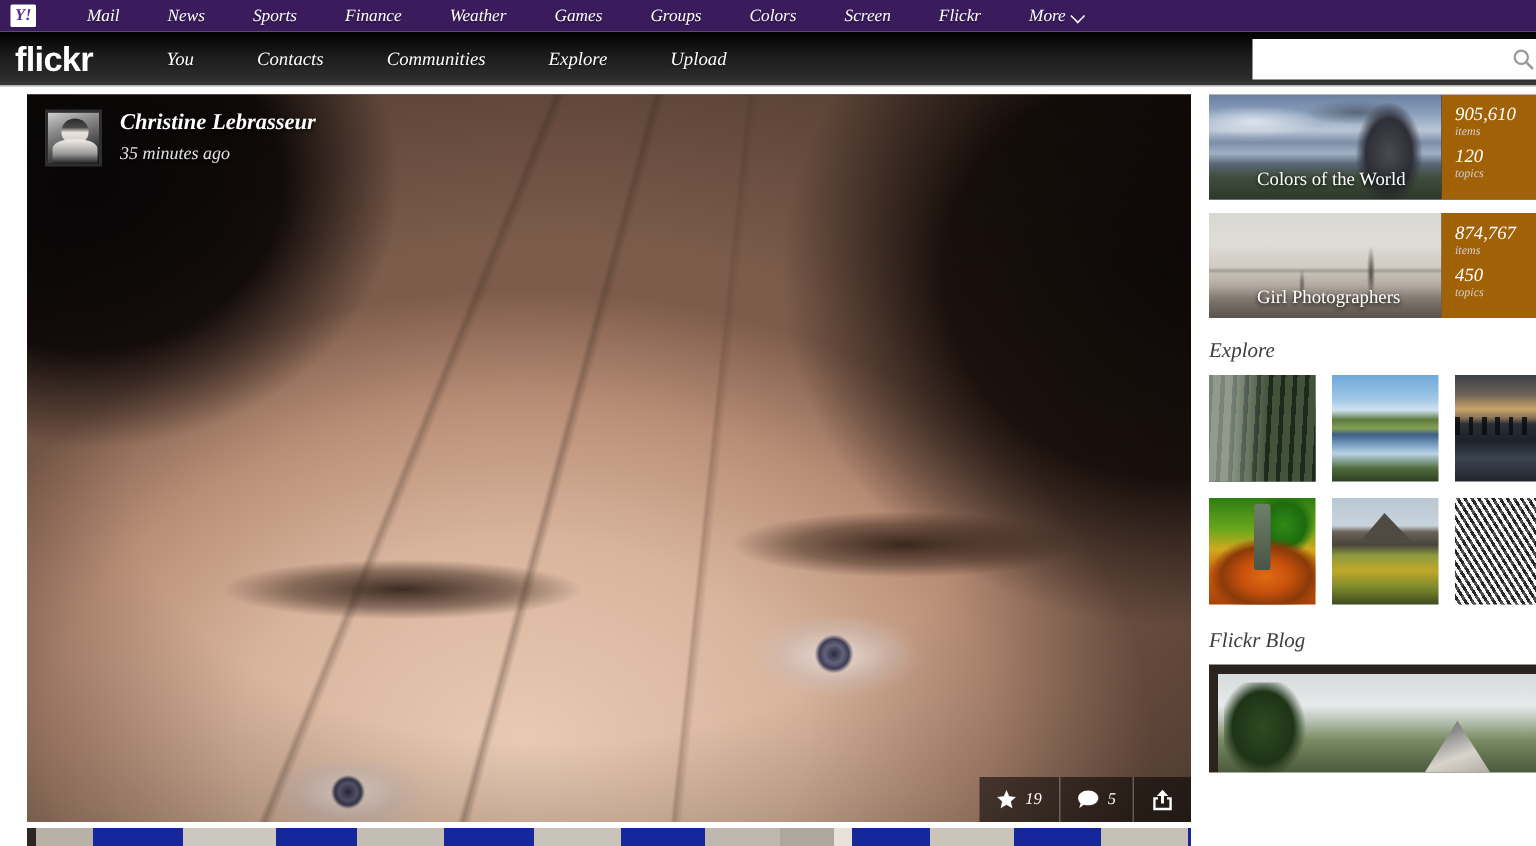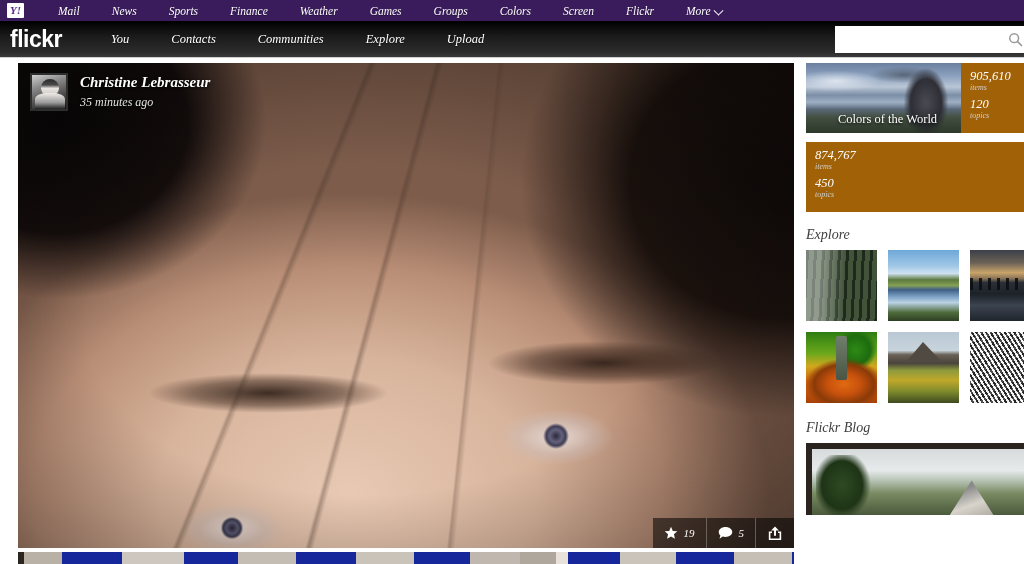--- a/index.html
+++ b/index.html
@@ -510,20 +510,24 @@
     </div>
     <div class="group-stats">
       <div class="num">905,610</div>
       <div class="unit">items</div>
       <div class="num">120</div>
       <div class="unit">topics</div>
     </div>
   </div>
 
   <div class="group-card">
+    <div class="group-thumb">
+      <div class="art art-girl-photographers"></div>
+      <div class="group-label">Girl Photographers</div>
+    </div>
     <div class="group-stats">
       <div class="num">874,767</div>
       <div class="unit">items</div>
       <div class="num">450</div>
       <div class="unit">topics</div>
     </div>
   </div>
 
   <div class="side-heading mt14">Explore</div>
   <div id="explore-grid">

